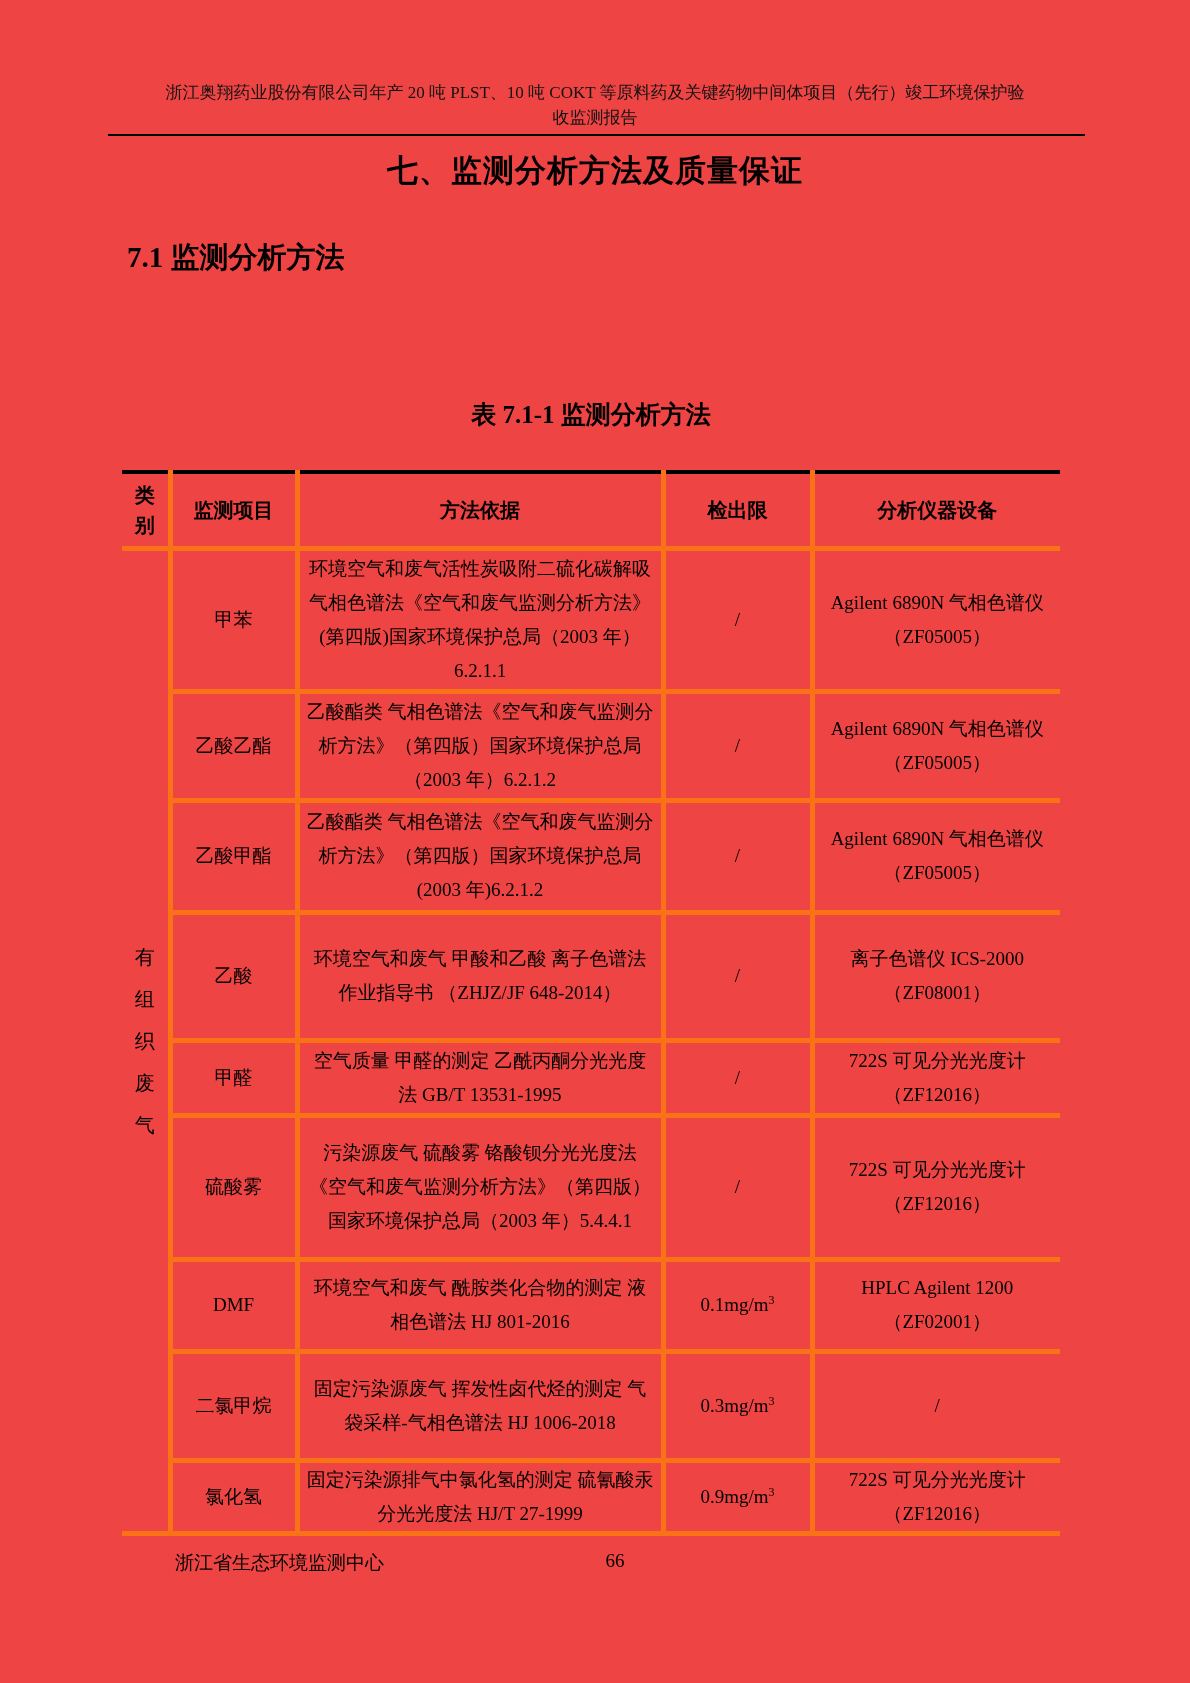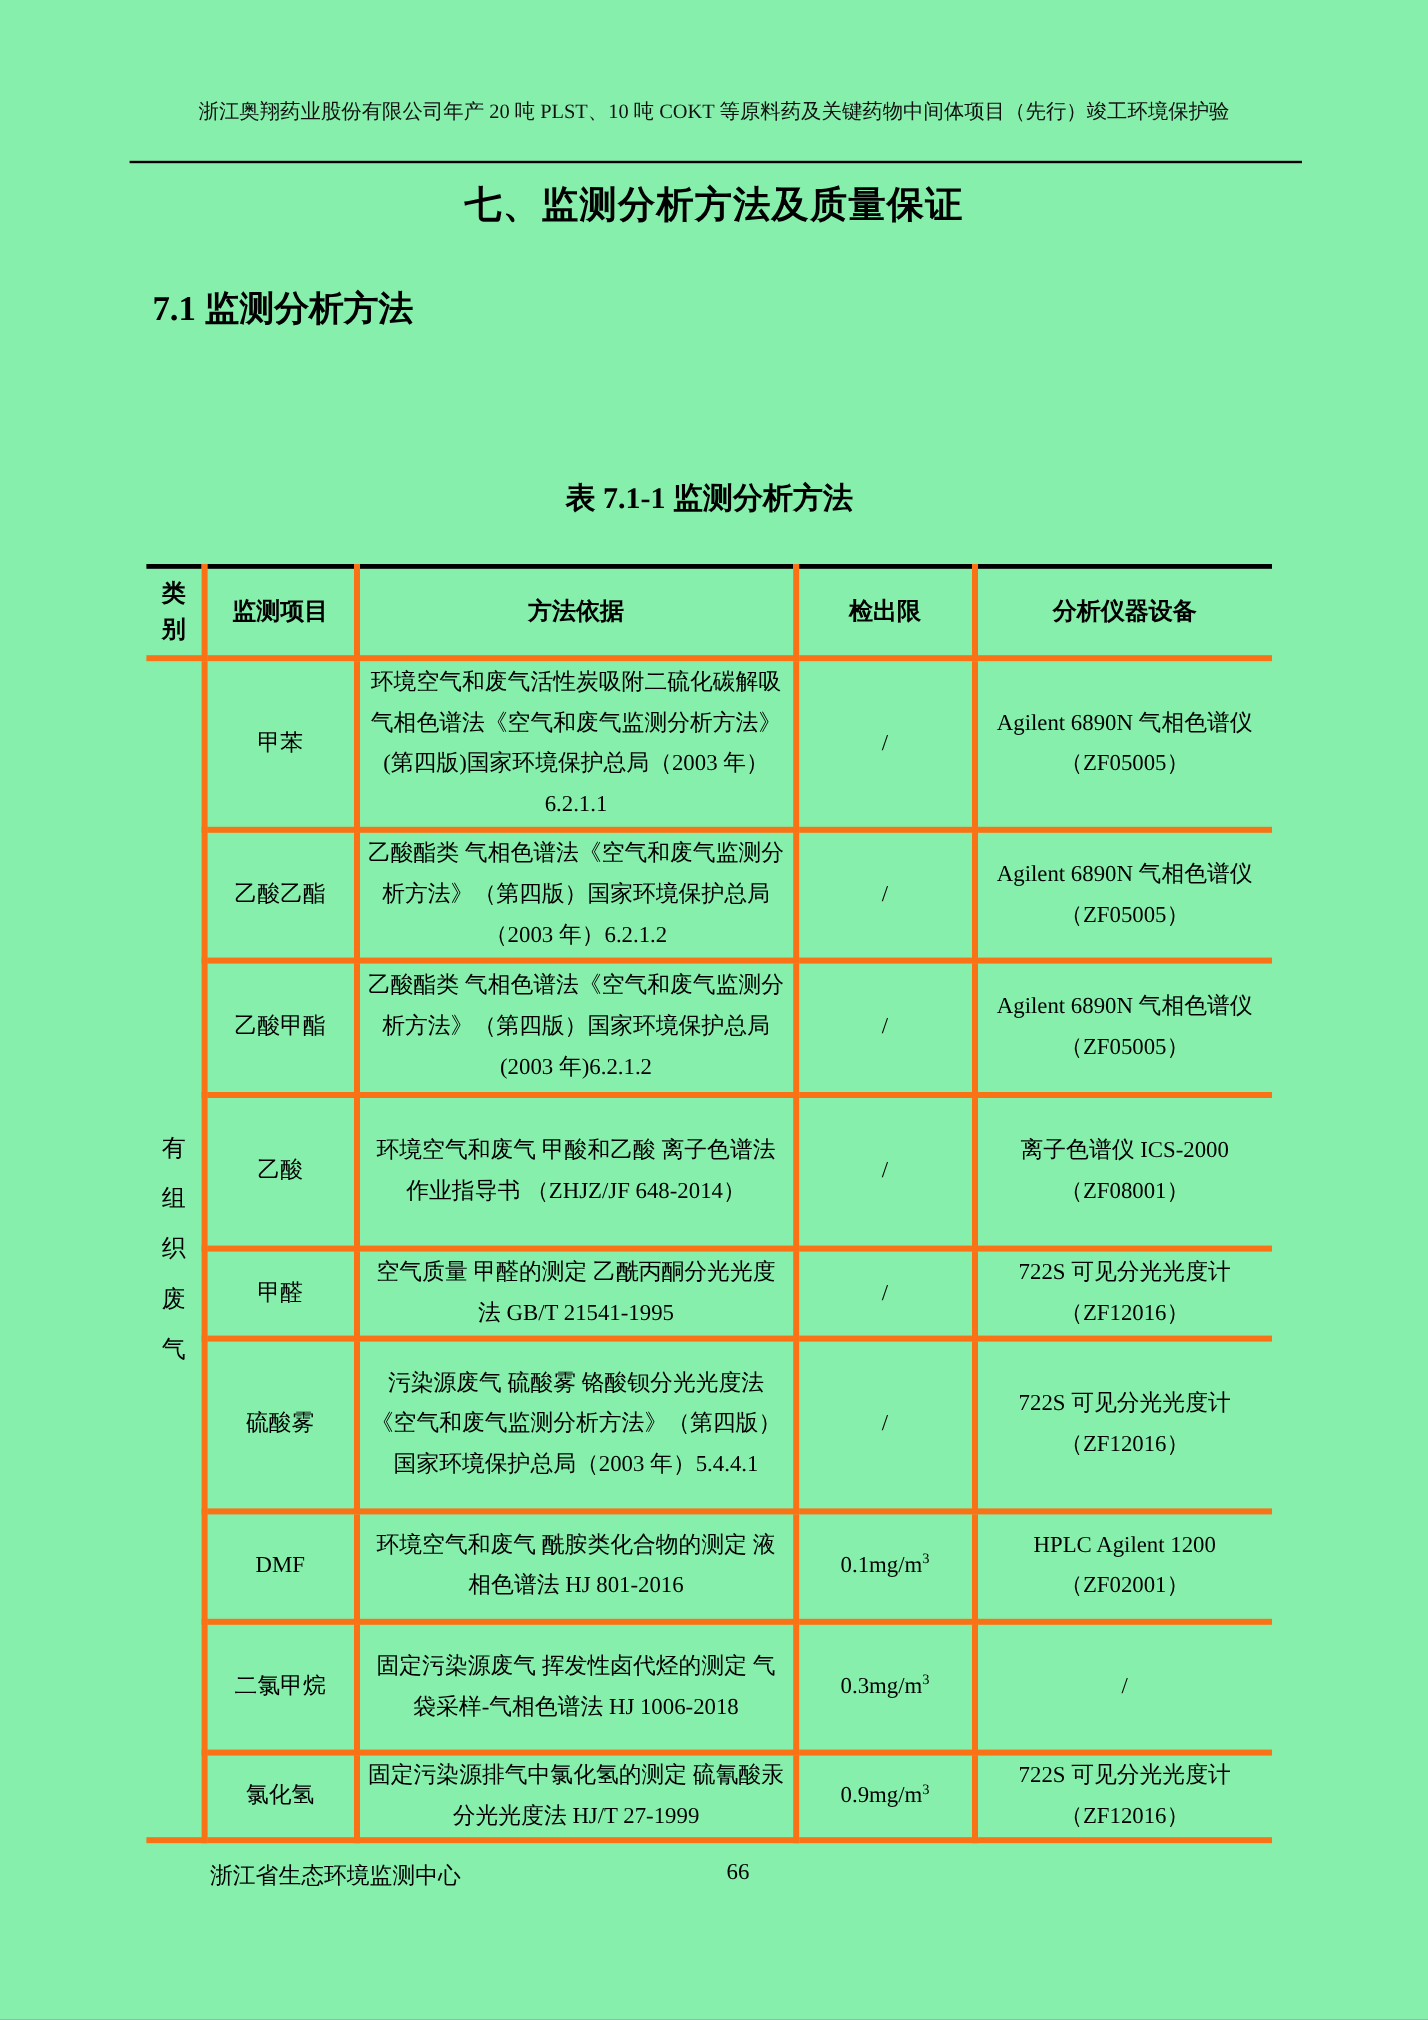--- a/index.html
+++ b/index.html
@@ -1,19 +1,19 @@
 <!DOCTYPE html>
 <html><head>
 <meta charset="utf-8">
 <style>
   html,body{margin:0;padding:0;background:#9a9a9a;}
   .page{
     position:relative;
     width:1190px;height:1683px;
-    background:#86efac;
+    background:#ef4444;
     font-family:"Liberation Serif","DejaVu Serif",serif;
     color:#000;
     overflow:hidden;
     margin:0 auto;
   }
   .page-header{
     position:absolute;top:80px;left:105px;width:980px;
     font-size:17px;line-height:25px;text-align:center;color:#111;
   }
   .header-rule{
@@ -63,20 +63,21 @@
     position:absolute;top:1550px;left:560px;width:110px;text-align:center;font-size:19px;
   }
 </style>
 </head>
 <body>
 
 <div class="page">
 
   <div class="page-header">
     <div>浙江奥翔药业股份有限公司年产 20 吨 PLST、10 吨 COKT 等原料药及关键药物中间体项目（先行）竣工环境保护验</div>
+    <div>收监测报告</div>
   </div>
 
   <div class="header-rule"></div>
 
   <div class="doc-title">七、监测分析方法及质量保证</div>
 
   <div class="section-heading">7.1 监测分析方法</div>
 
 
   <div class="table-caption">表 7.1-1 监测分析方法</div>
@@ -123,21 +124,21 @@
         <td>Agilent 6890N 气相色谱仪（ZF05005）</td>
       </tr>
       <tr style="height:128px">
         <td>乙酸</td>
         <td>环境空气和废气 甲酸和乙酸 离子色谱法 作业指导书 （ZHJZ/JF 648-2014）</td>
         <td class="limit-cell"><span>/</span><sup></sup></td>
         <td>离子色谱仪 ICS-2000（ZF08001）</td>
       </tr>
       <tr style="height:75px">
         <td>甲醛</td>
-        <td>空气质量 甲醛的测定 乙酰丙酮分光光度法 GB/T 21541-1995</td>
+        <td>空气质量 甲醛的测定 乙酰丙酮分光光度法 GB/T 13531-1995</td>
         <td class="limit-cell"><span>/</span><sup></sup></td>
         <td>722S 可见分光光度计（ZF12016）</td>
       </tr>
       <tr style="height:144px">
         <td>硫酸雾</td>
         <td>污染源废气 硫酸雾 铬酸钡分光光度法《空气和废气监测分析方法》（第四版）国家环境保护总局（2003 年）5.4.4.1</td>
         <td class="limit-cell"><span>/</span><sup></sup></td>
         <td>722S 可见分光光度计（ZF12016）</td>
       </tr>
       <tr style="height:92px">

